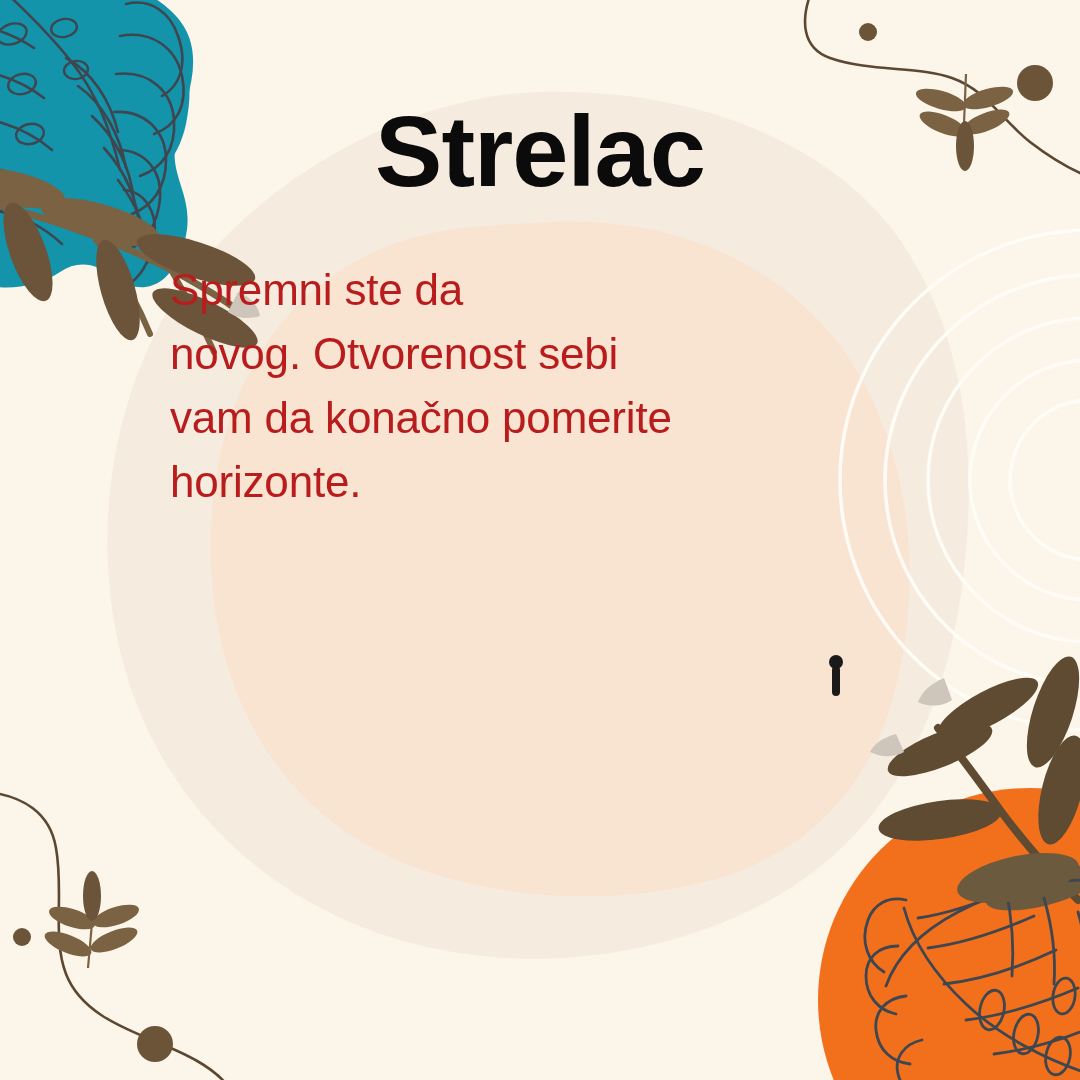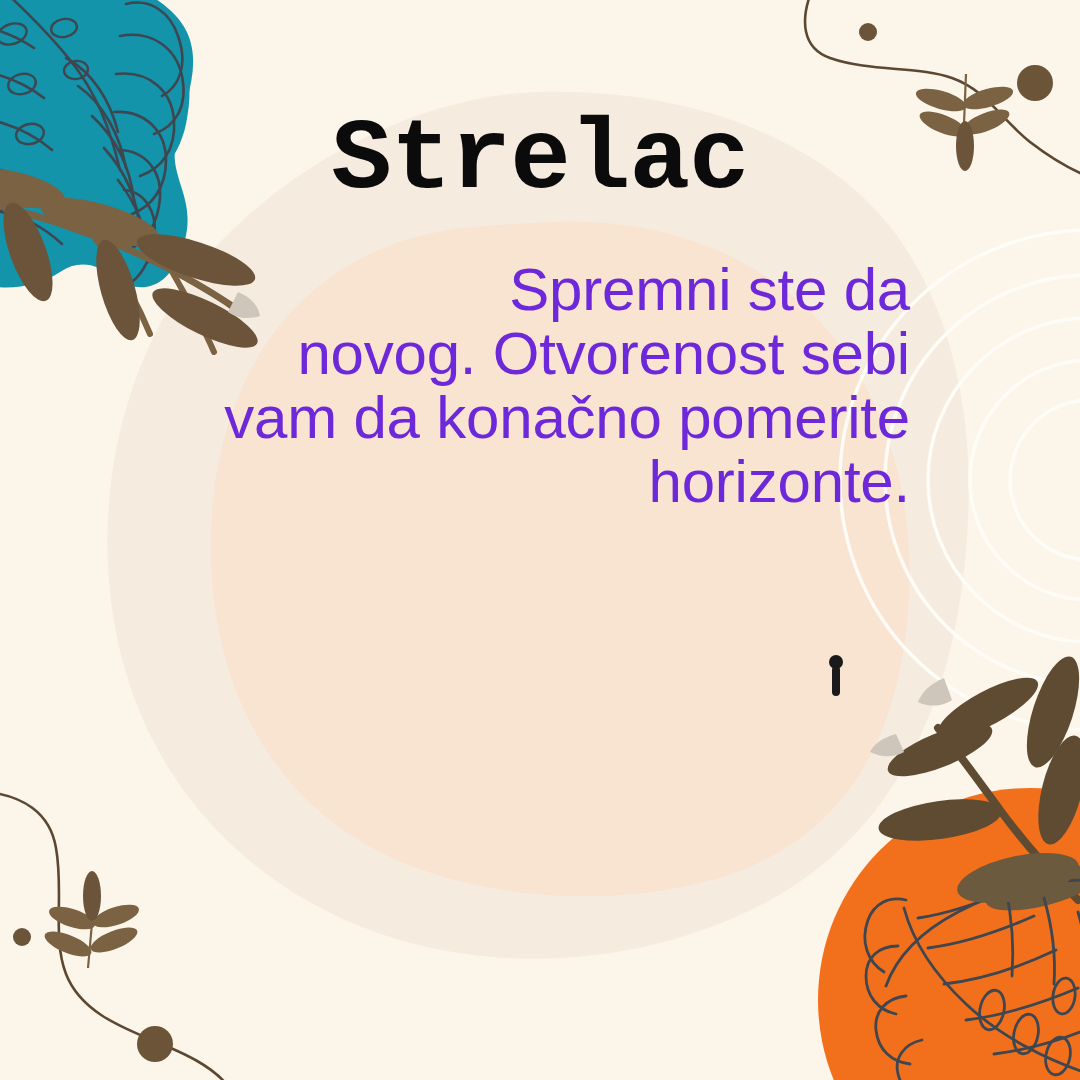--- a/index.html
+++ b/index.html
@@ -27,42 +27,42 @@
     top: 0; left: 0;
     width: 1080px;
     height: 1080px;
     display: flex;
     flex-direction: column;
     align-items: center;
   }
   #title {
     margin: 0;
     padding: 0;
-    font-family: Liberation Mono, monospace;
+    font-family: Liberation Sans, sans-serif;
     font-size: 101px;
     font-weight: 700;
     letter-spacing: -1px;
     color: #0b0b0b;
     line-height: 1;
     position: absolute;
-    top: 110px;
+    top: 101px;
     left: 0;
     width: 1080px;
     text-align: center;
   }
   #body-text {
     position: absolute;
     top: 258px;
     left: 170px;
     width: 740px;
-    text-align: right;
+    text-align: left;
     font-family: "Liberation Sans", sans-serif;
-    font-size: 60px;
+    font-size: 44px;
     line-height: 64px;
-    color: #6d28d9;
+    color: #b91c1c;
     letter-spacing: -0.2px;
   }
   #body-text .tline {
     display: block;
     white-space: nowrap;
   }
 </style>
 </head>
 <body>
 

